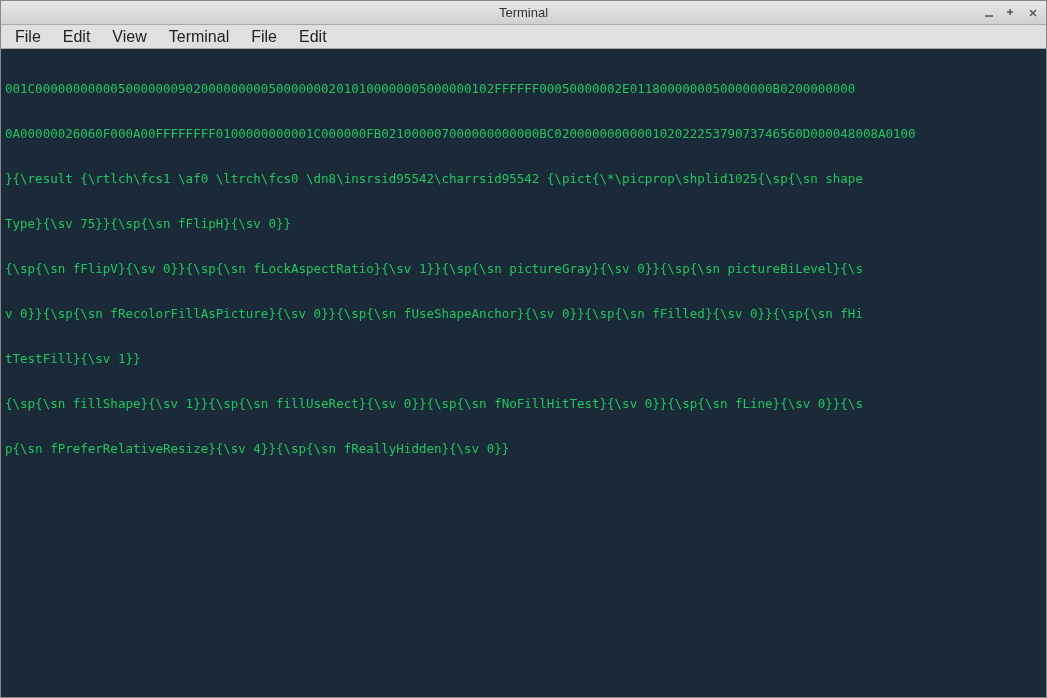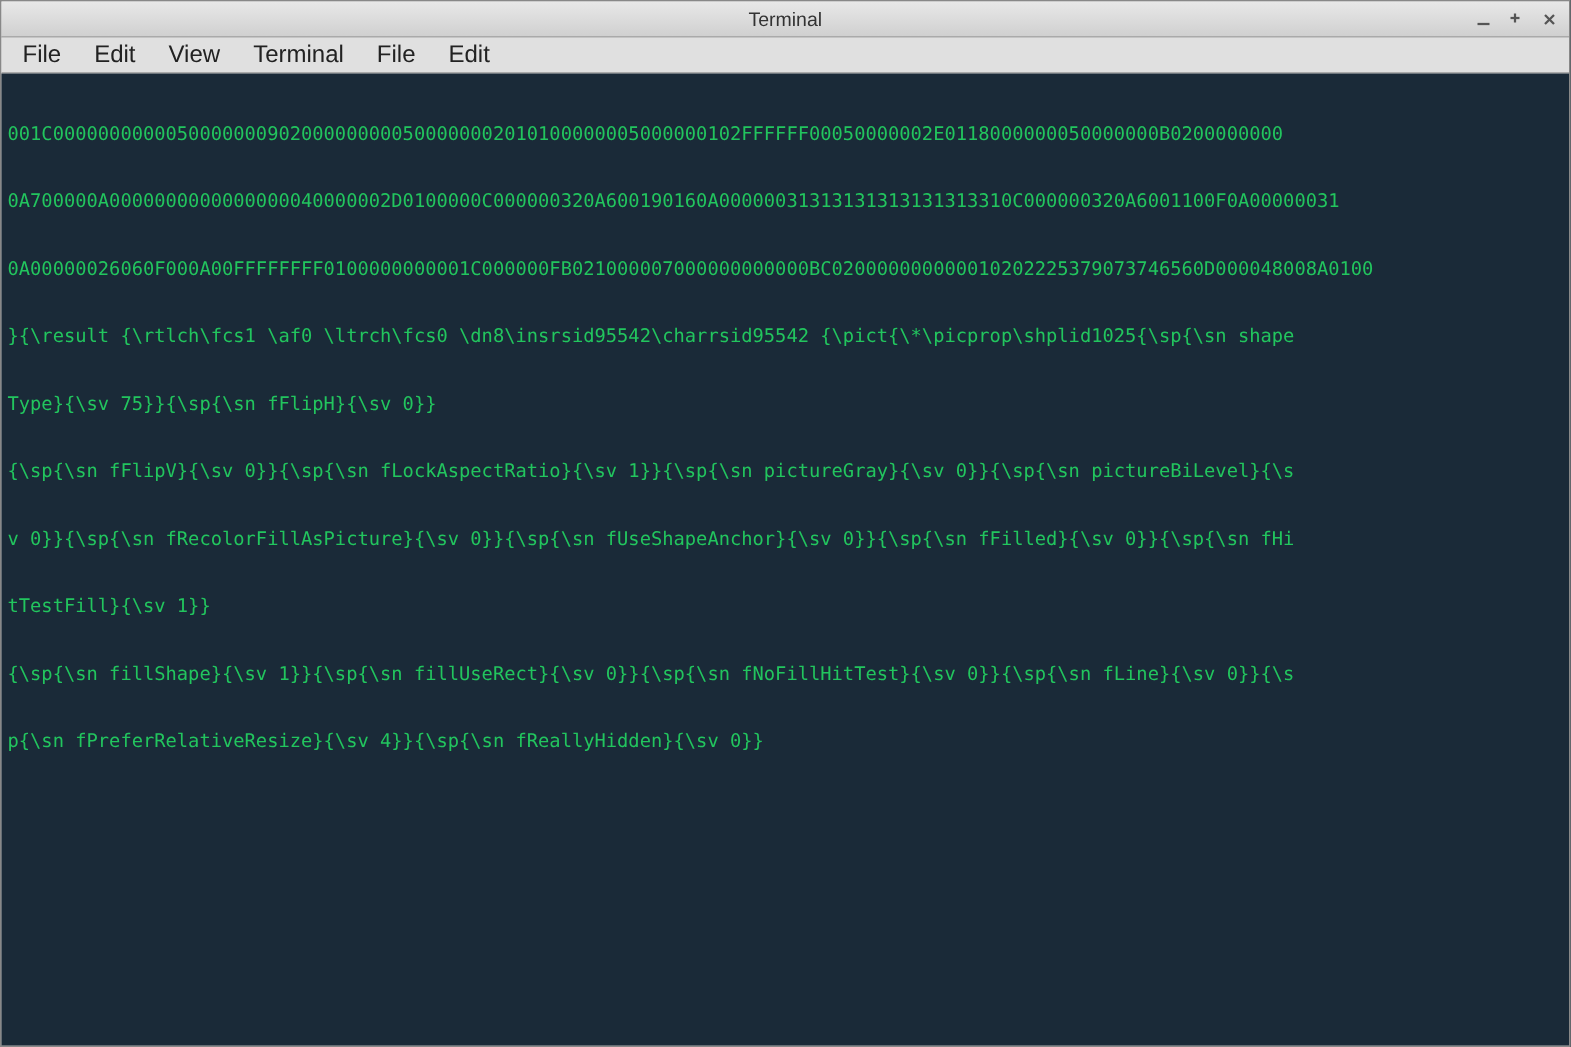--- a/index.html
+++ b/index.html
@@ -111,21 +111,20 @@
     <div class="menu-item">File</div>
     <div class="menu-item">Edit</div>
     <div class="menu-item">View</div>
     <div class="menu-item">Terminal</div>
     <div class="menu-item">File</div>
     <div class="menu-item">Edit</div>
   </div>
 
   <div class="terminal-body">
     <div class="line">001C0000000000050000000902000000000500000002010100000005000000102FFFFFF00050000002E0118000000050000000B0200000000</div>
-    <div class="line">0A700000A0000000000000000040000002D0100000C000000320A600190160A00000031313131313131313310C000000320A6001100F0A00000031</div>
     <div class="line">0A00000026060F000A00FFFFFFFF0100000000001C000000FB021000007000000000000BC020000000000010202225379073746560D000048008A0100</div>
     <div class="line">}{\result {\rtlch\fcs1 \af0 \ltrch\fcs0 \dn8\insrsid95542\charrsid95542 {\pict{\*\picprop\shplid1025{\sp{\sn shape</div>
     <div class="line">Type}{\sv 75}}{\sp{\sn fFlipH}{\sv 0}}</div>
     <div class="line">{\sp{\sn fFlipV}{\sv 0}}{\sp{\sn fLockAspectRatio}{\sv 1}}{\sp{\sn pictureGray}{\sv 0}}{\sp{\sn pictureBiLevel}{\s</div>
     <div class="line">v 0}}{\sp{\sn fRecolorFillAsPicture}{\sv 0}}{\sp{\sn fUseShapeAnchor}{\sv 0}}{\sp{\sn fFilled}{\sv 0}}{\sp{\sn fHi</div>
     <div class="line">tTestFill}{\sv 1}}</div>
     <div class="line">{\sp{\sn fillShape}{\sv 1}}{\sp{\sn fillUseRect}{\sv 0}}{\sp{\sn fNoFillHitTest}{\sv 0}}{\sp{\sn fLine}{\sv 0}}{\s</div>
     <div class="line">p{\sn fPreferRelativeResize}{\sv 4}}{\sp{\sn fReallyHidden}{\sv 0}}</div>
     
     

